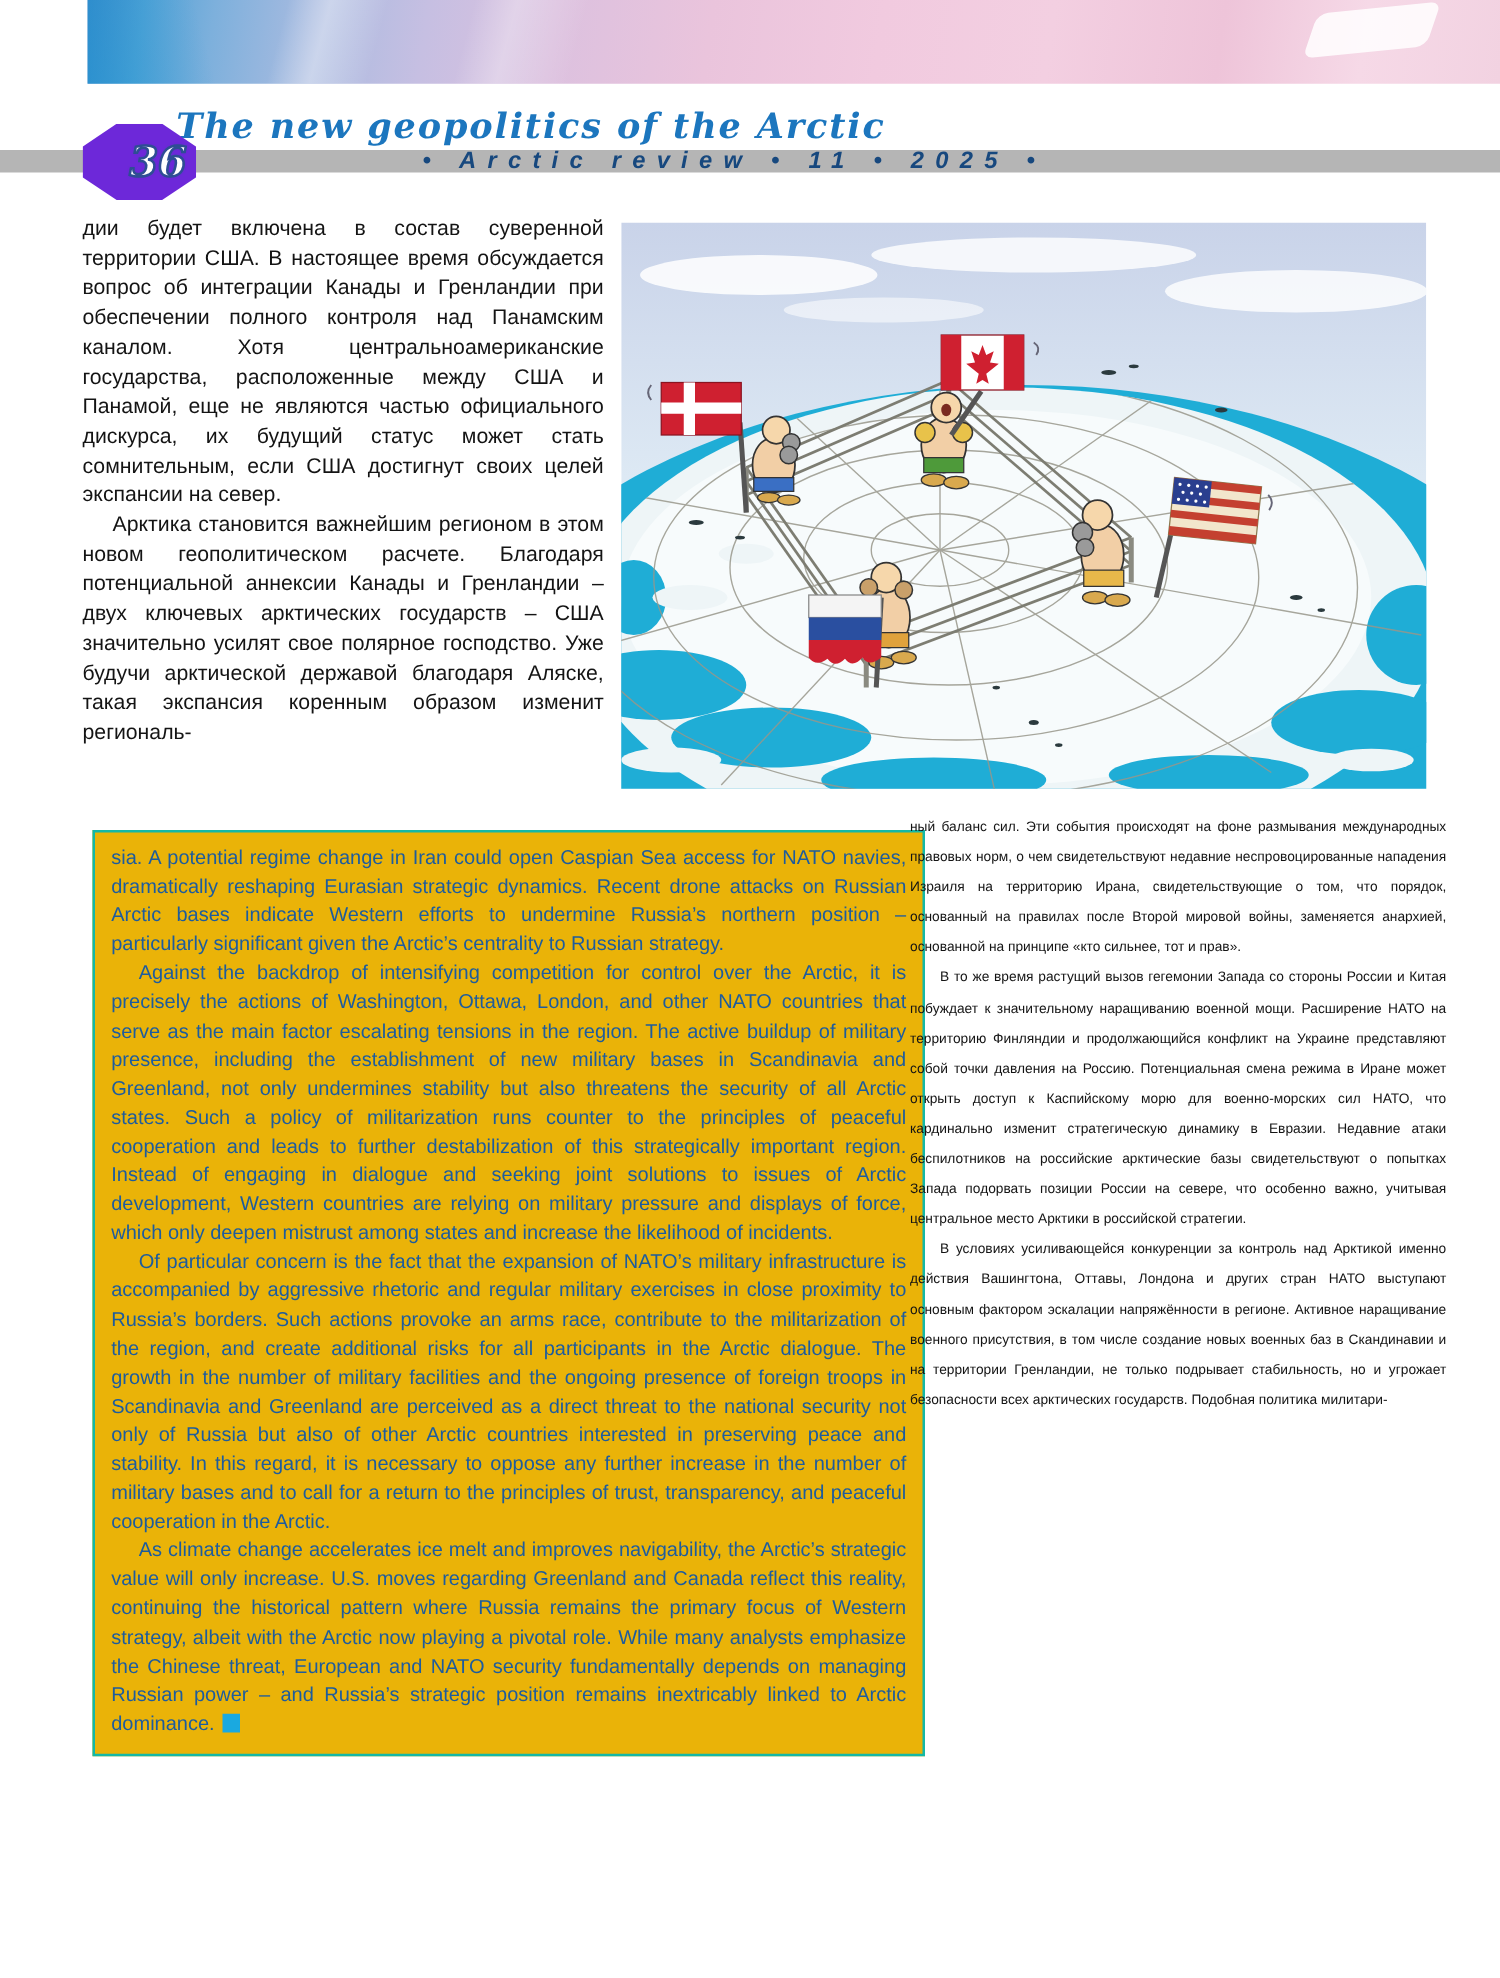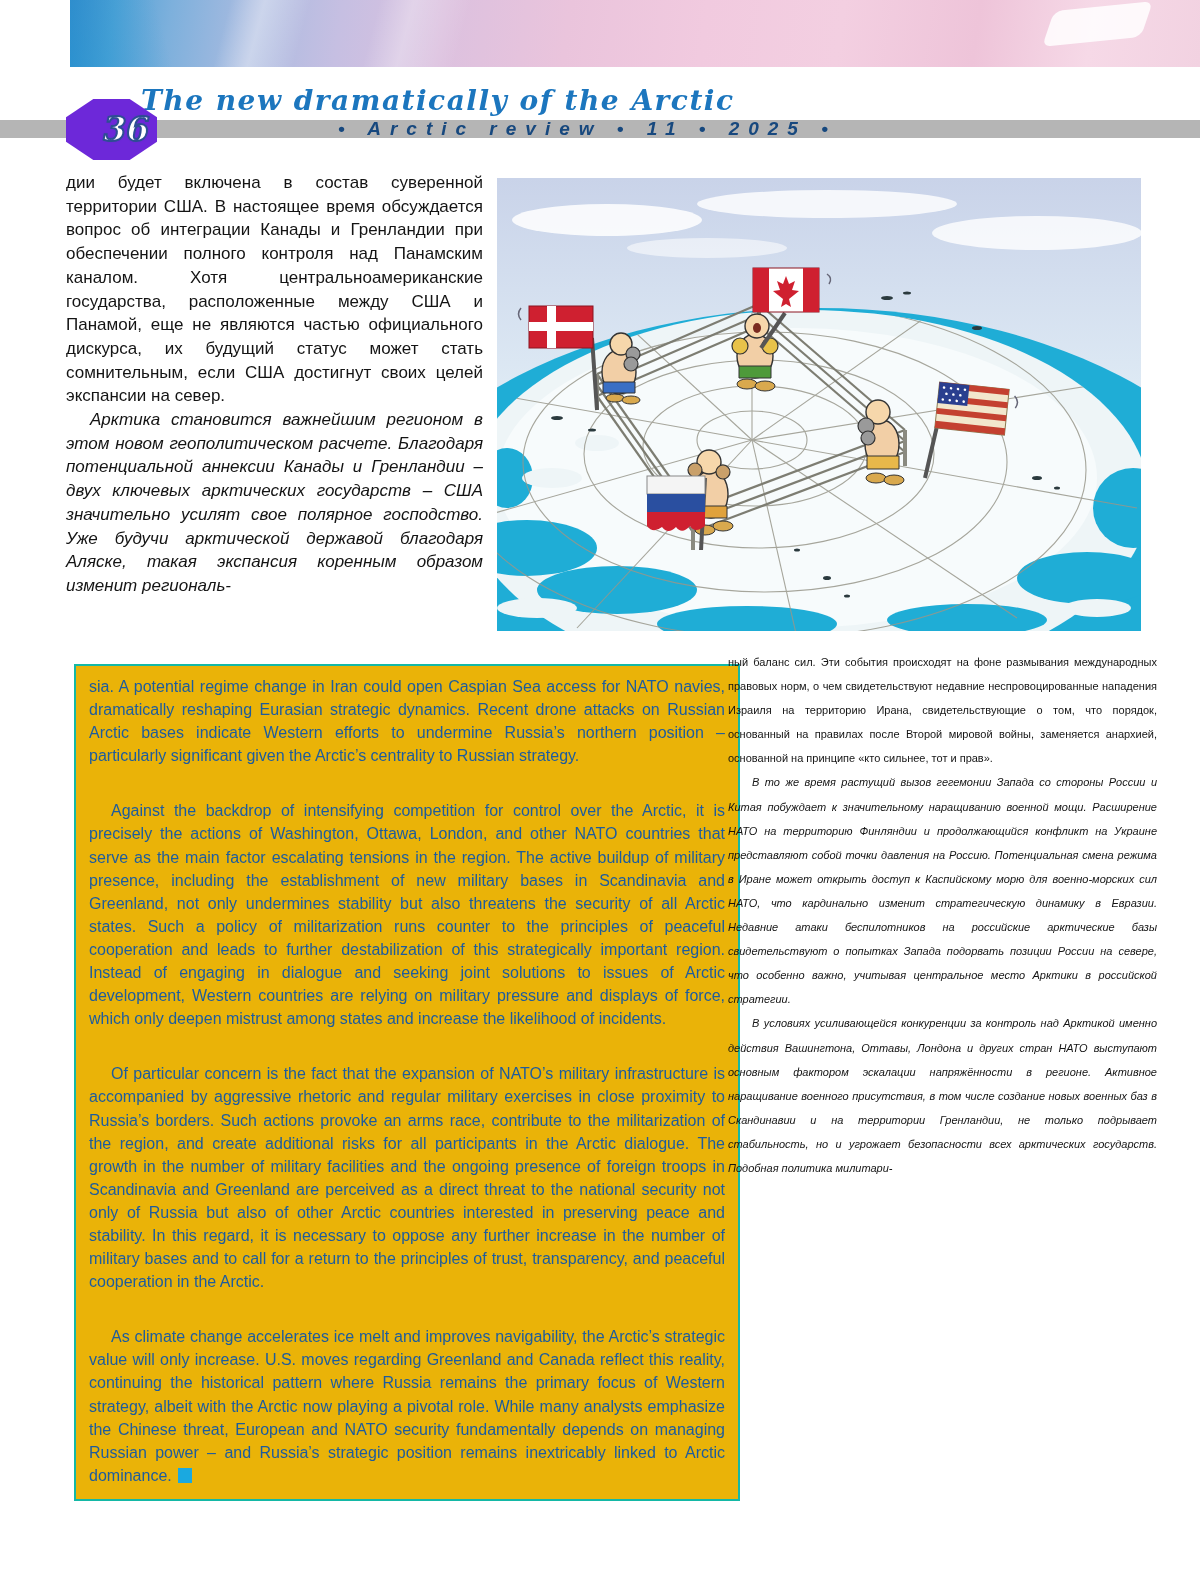--- a/index.html
+++ b/index.html
@@ -47,48 +47,48 @@
   }
   .page-badge span{
     font-family:"DejaVu Serif", serif;font-style:italic;font-weight:bold;font-size:33px;
     color:#ffffff;-webkit-text-stroke:2px #2e4d94;text-shadow:0 0 2px #2e4d94;
   }
   
   .ru-col{
     position:absolute;text-align:justify;color:#141414;
   }
   .ru-col p{margin:0;}
-  .ru-col p.indent{text-indent:24px;font-style:italic;}
+  .ru-col p.indent{text-indent:24px;}
   .ru-col-1{left:66px;top:171px;width:417px;font-size:17px;line-height:23.7px;}
   .ru-col-2{left:728px;top:650px;width:429px;font-size:11px;line-height:24.1px;}
   
   .cartoon{
     position:absolute;left:497px;top:178px;width:644px;height:453px;
   }
   .cartoon svg{display:block;width:100%;height:100%;}
   
   .en-box{
     position:absolute;left:74px;top:664px;width:666px;box-sizing:border-box;
     border:2px solid #14b8a6;background:#eab308;
     padding:9px 13px 12px 13px;
     color:#1d5c9e;font-size:16px;line-height:23.1px;text-align:justify;
   }
   .en-box p{margin:0;}
-  .en-box p.indent{text-indent:22px;margin-top:32px;}
+  .en-box p.indent{text-indent:22px;}
   .end-mark{
     display:inline-block;width:14px;height:15px;background:#1aa9e0;
     vertical-align:-2px;margin-left:6px;
   }
 </style>
 </head>
 <body>
 
 <div class="banner"></div>
 
-<div class="page-title">The new dramatically of the Arctic</div>
+<div class="page-title">The new geopolitics of the Arctic</div>
 <div class="journal-bar">
   <span class="journal-line">•  Arctic review  •  11  •  2025  •</span>
 </div>
 <div class="page-badge">
   <span>36</span>
 </div>
 
 <div class="ru-col ru-col-1">
   <p>дии будет включена в состав суверенной территории США. В настоящее время обсуждается вопрос об интеграции Канады и Гренландии при обеспечении полного контроля над Панамским каналом. Хотя центральноамериканские государства, расположенные между США и Панамой, еще не являются частью официального дискурса, их будущий статус может стать сомнительным, если США достигнут своих целей экспансии на север.</p>
   <p class="indent">Арктика становится важнейшим регионом в этом новом геополитическом расчете. Благодаря потенциальной аннексии Канады и Гренландии – двух ключевых арктических государств – США значительно усилят свое полярное господство. Уже будучи арктической державой благодаря Аляске, такая экспансия коренным образом изменит региональ-</p>

